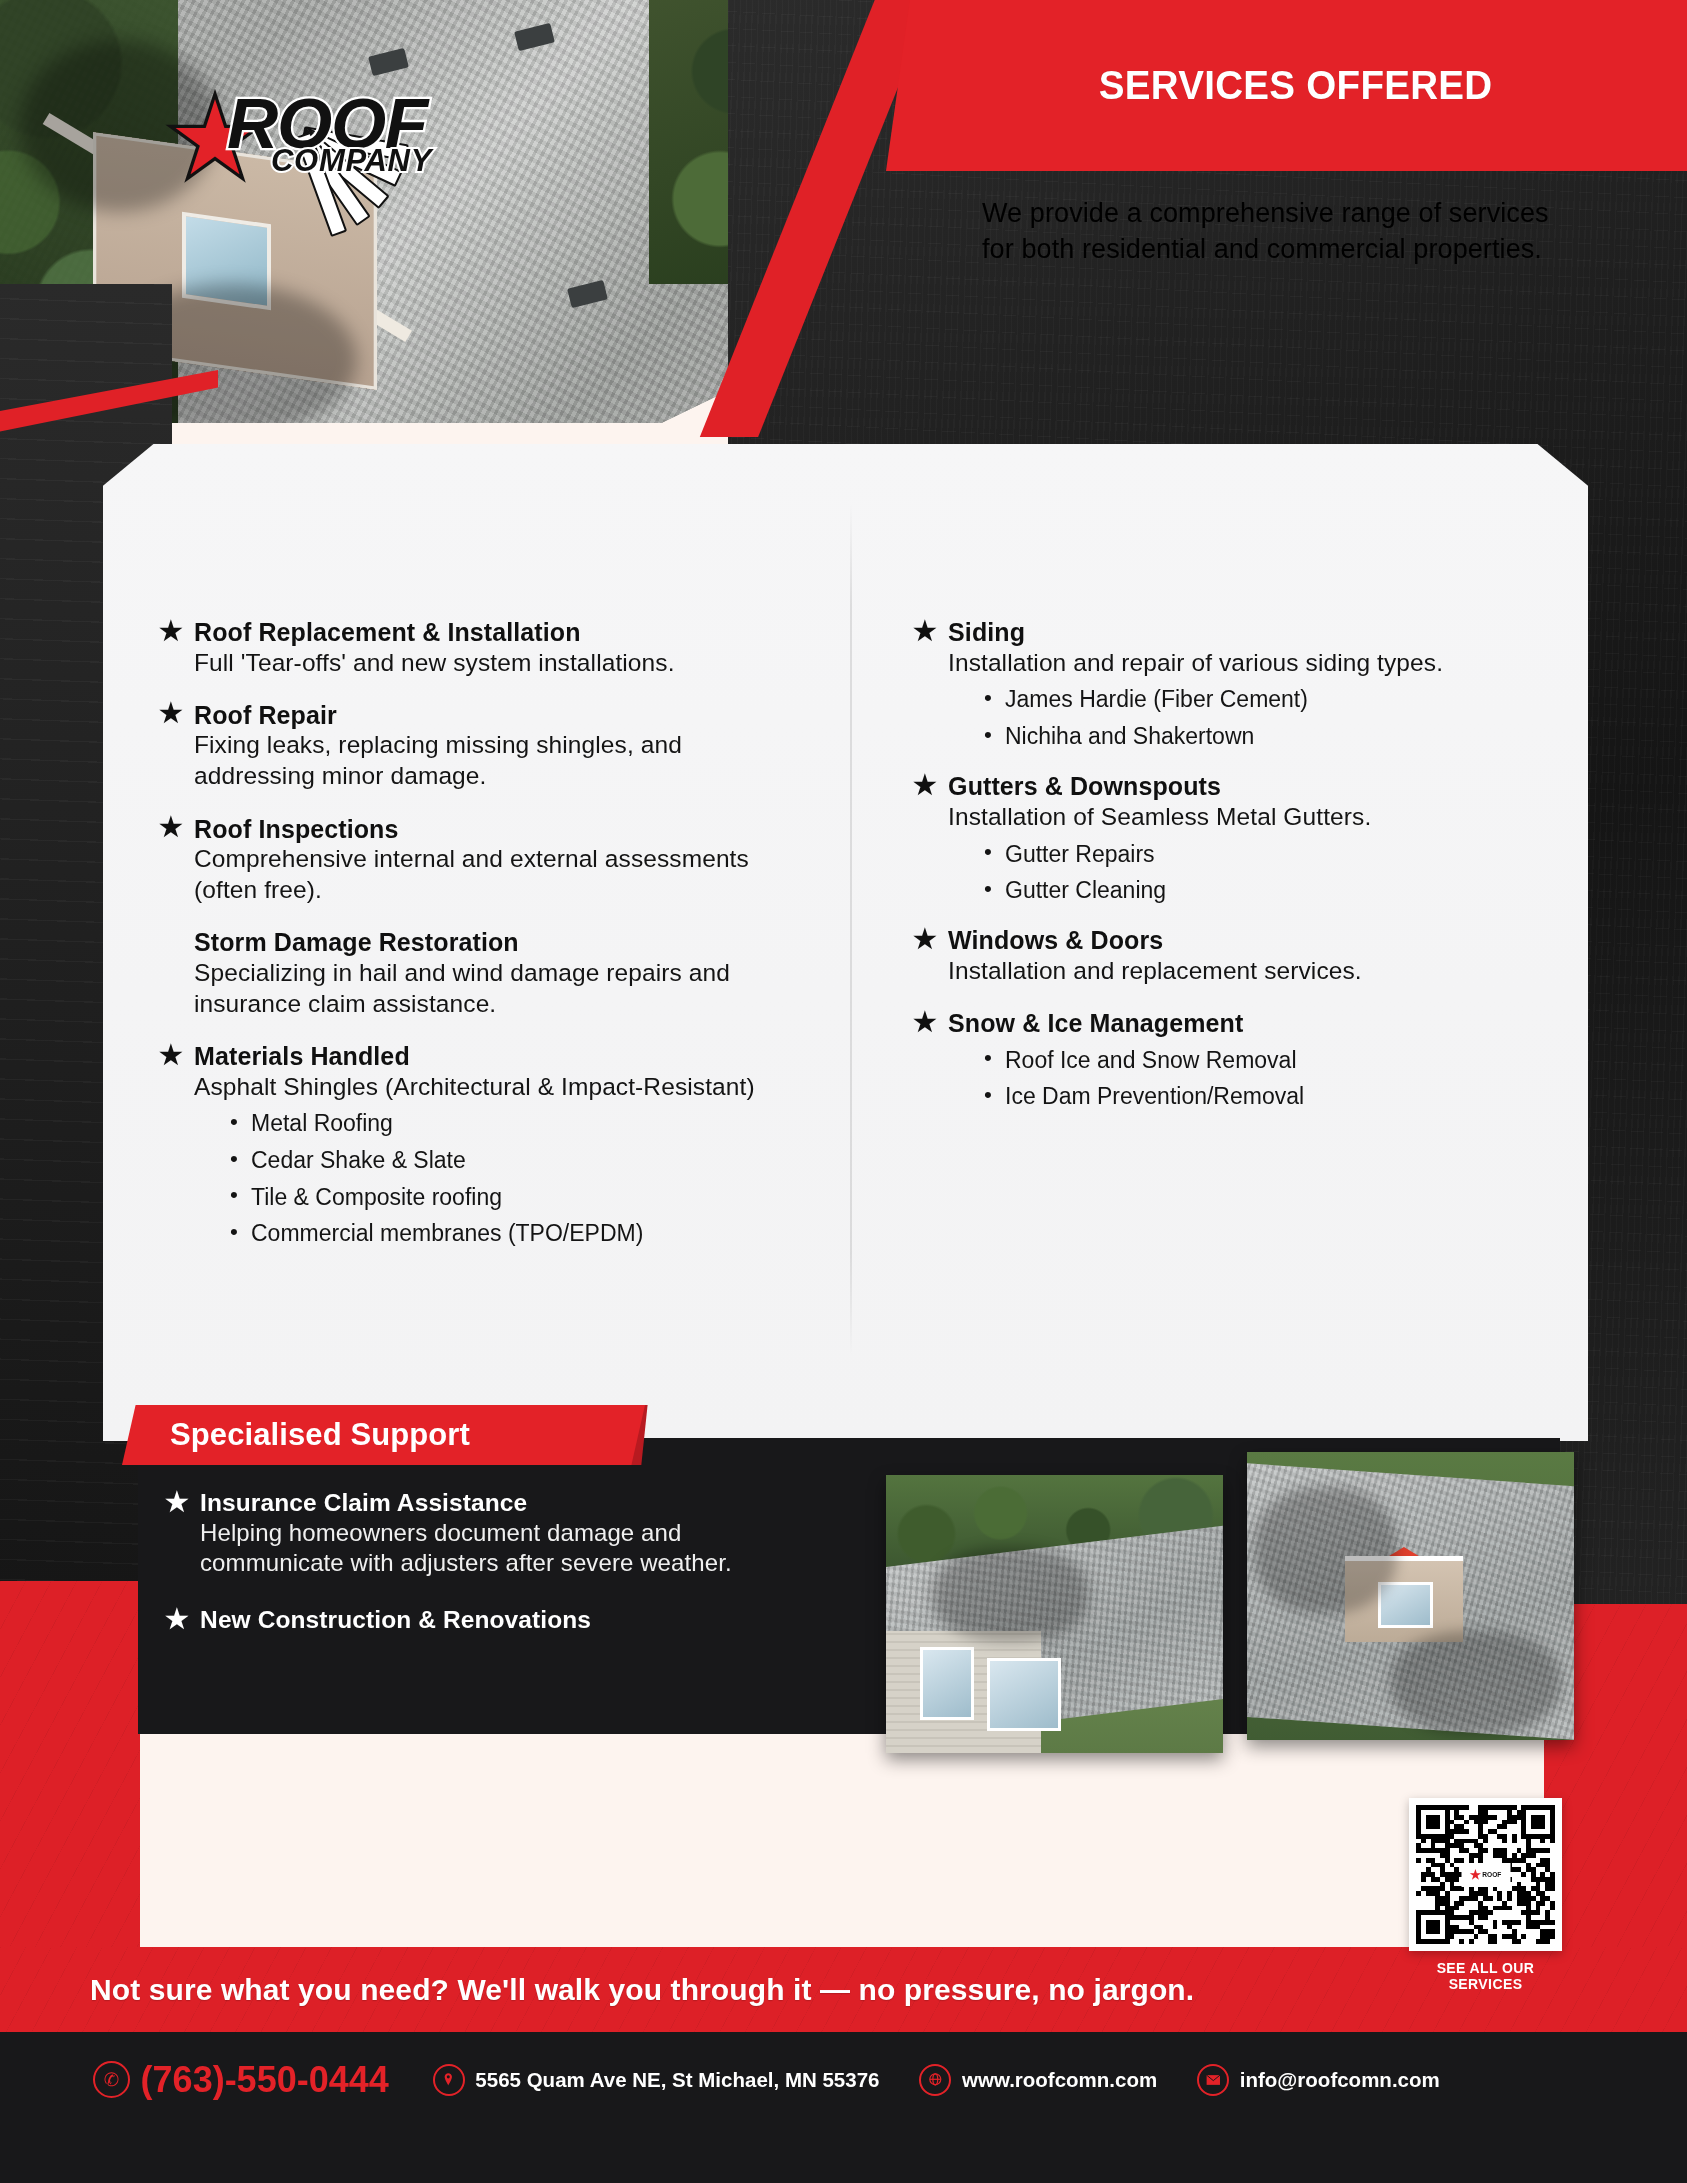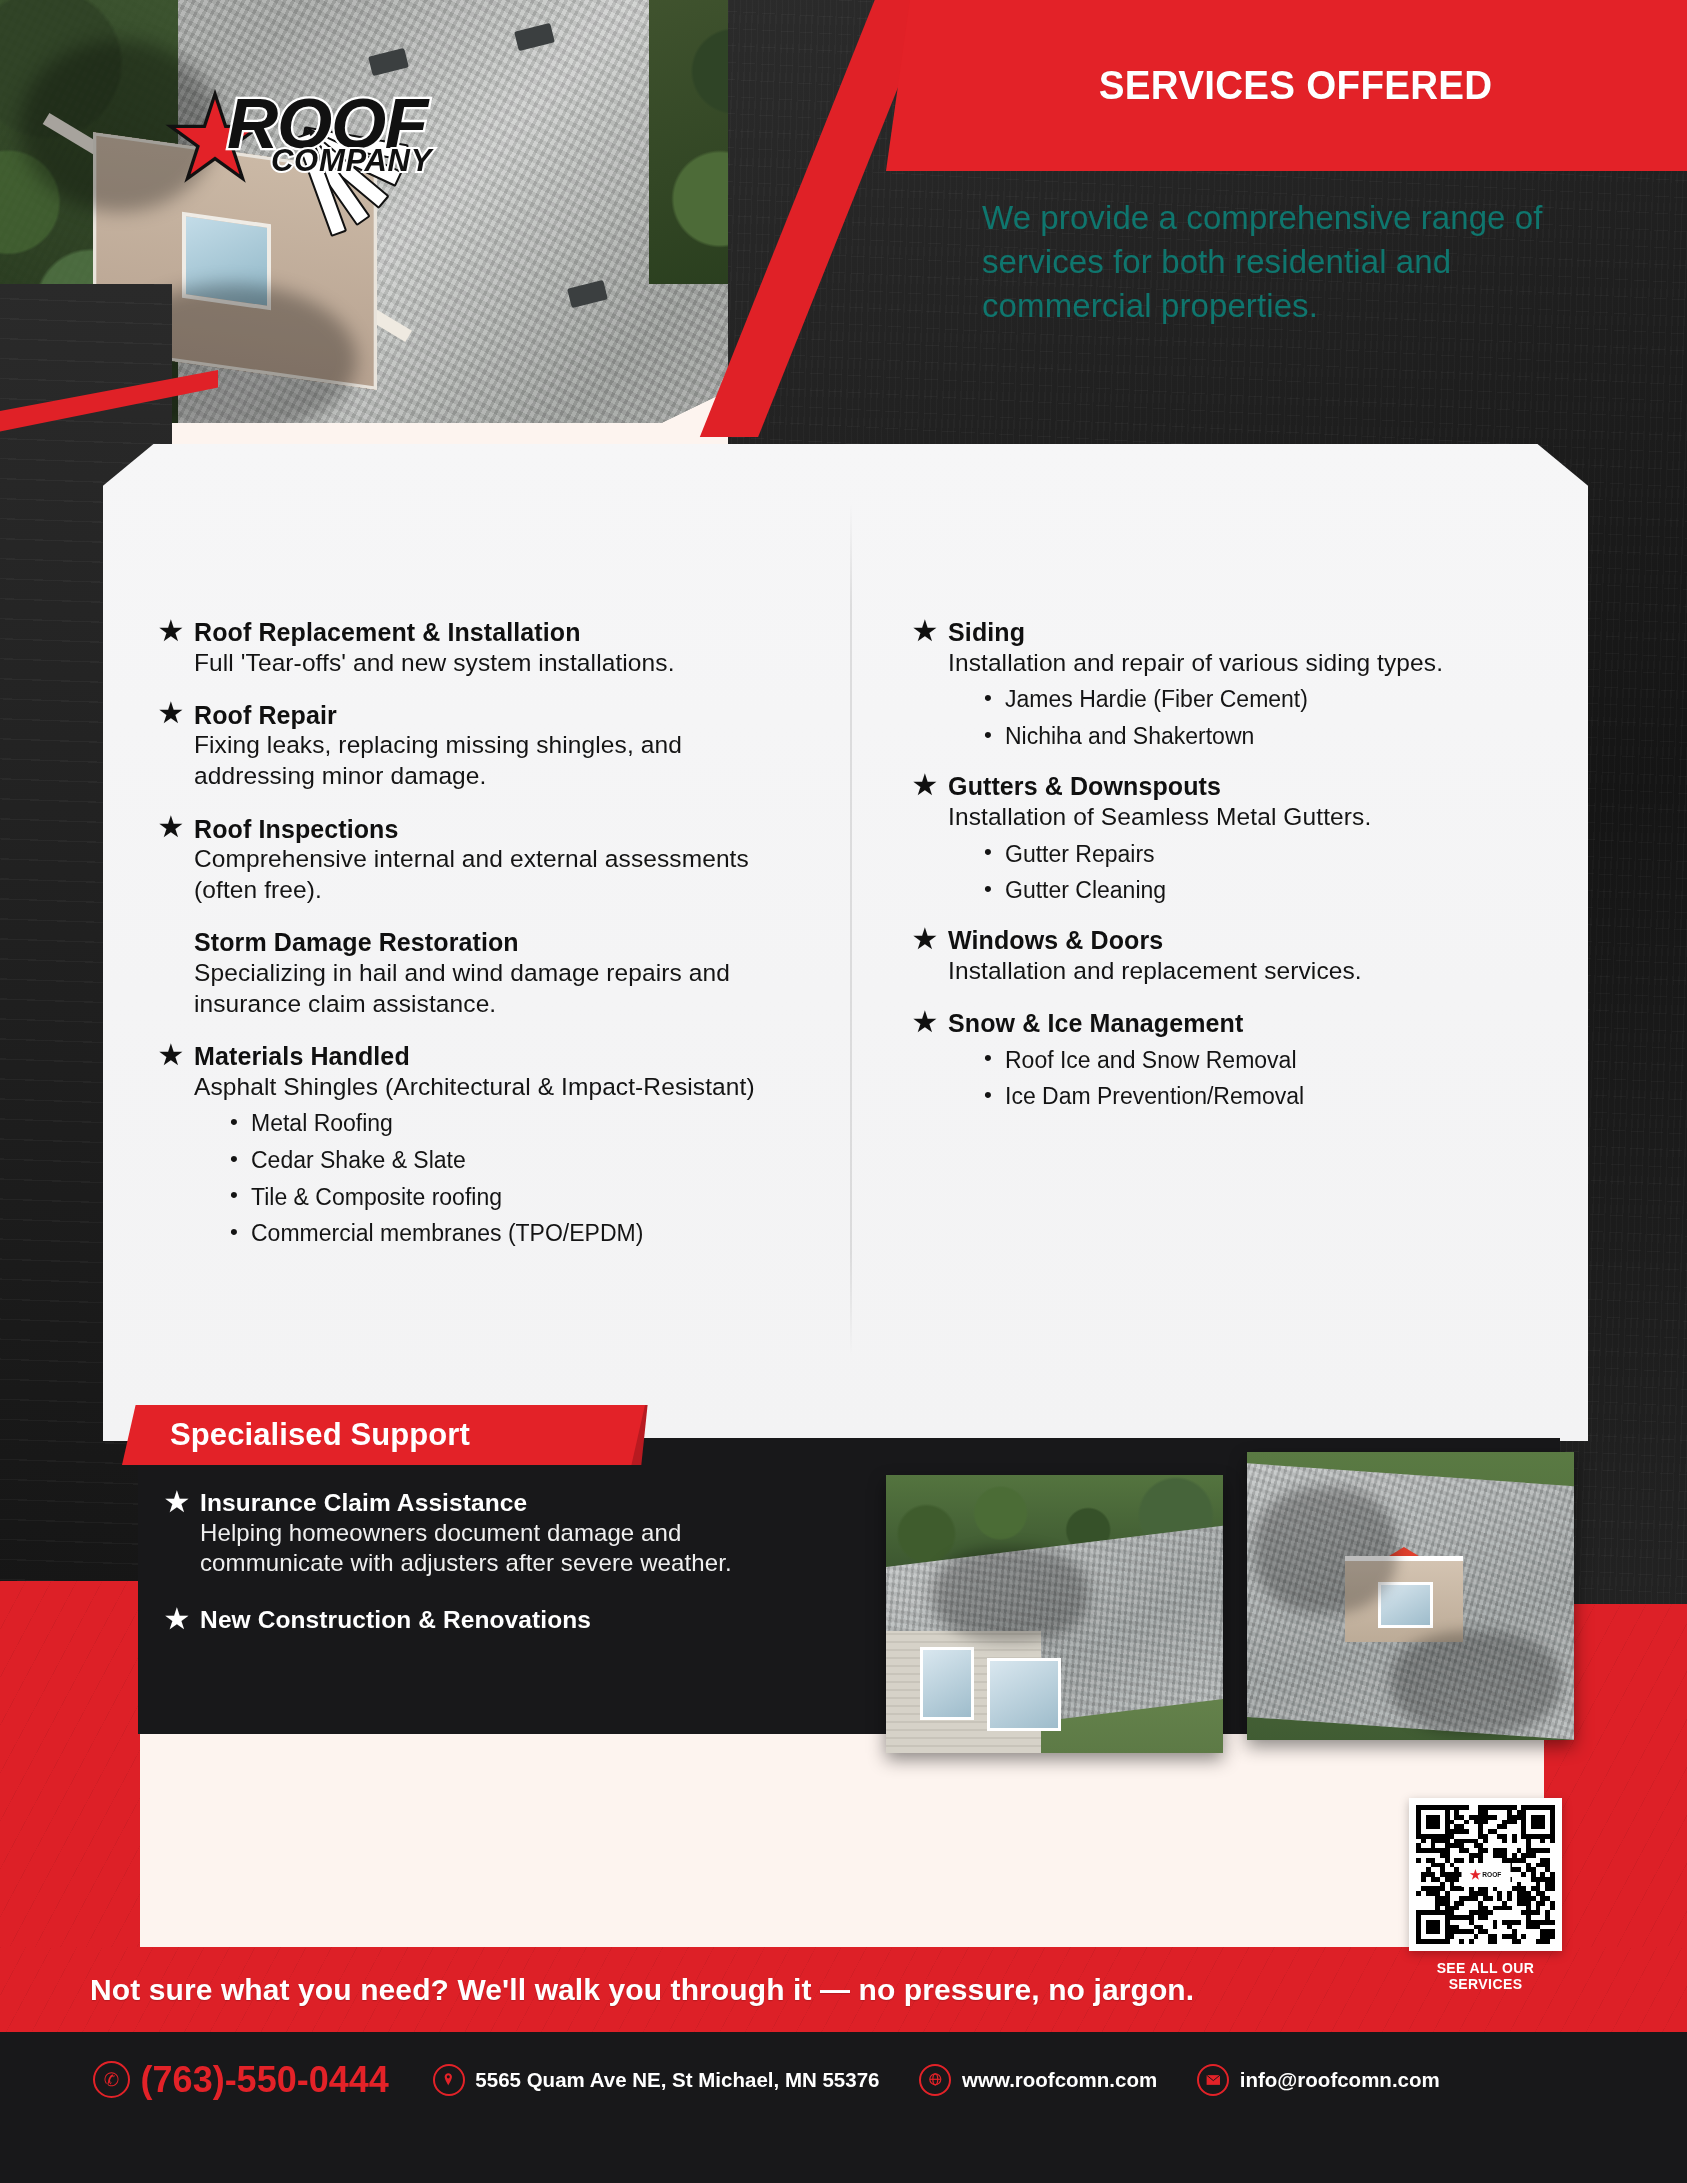--- a/index.html
+++ b/index.html
@@ -132,22 +132,22 @@
     transform: translateX(9.3px) scaleX(.94);
     white-space: nowrap;
     text-shadow: 0 0 0.7px rgba(0,0,0,.25);
   }
   .header-sub-wrap {
     position: absolute;
     left: 903px; top: 171px; right: 0; height: 225px;
     padding: 25px 99px 0 79px;
   }
   .header-sub {
-    color: #0f766e;
-    font-size: 33px;
+    color: #000000;
+    font-size: 27px;
     line-height: 1.33;
     font-weight: 400;
     letter-spacing: 0.1px;
   }
 
   
   .card {
     position: absolute;
     left: 103px; top: 444px; width: 1485px; height: 997px;
     background: linear-gradient(180deg,#f6f6f7 0%, #f4f4f5 55%, #f3f3f4 100%);

